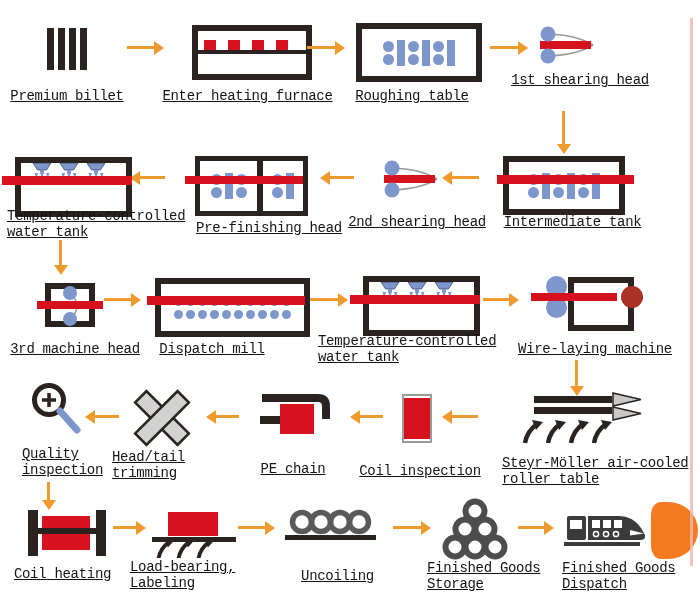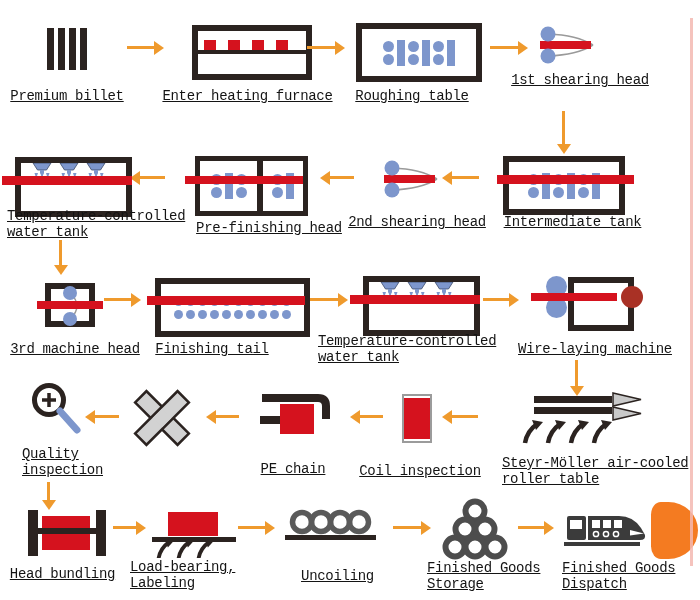--- a/index.html
+++ b/index.html
@@ -231,21 +231,21 @@
           <span class="dot s"></span>
         <span class="dot s"></span>
           <span class="dot s"></span>
           <span class="dot s"></span>
           <span class="dot s"></span>
           <span class="dot s"></span>
       </div>
     </div>
   </div>
   <div class="redbar" style="left:147px;top:296px;width:158px;height:9px"></div>
-  <div class="lbl c" style="left:152px;top:342px;width:120px">Finishing tail</div>
+  <div class="lbl c" style="left:152px;top:342px;width:120px">Dispatch mill</div>
 
   <div class="ha r" style="left:310px;top:298px;width:28px"></div>
 
   <div class="abs" style="left:363px;top:276px;width:105px;height:48px;border:6px solid var(--dark);background:#fff"></div>
   <svg class="abs" style="left:378px;top:282px" width="24" height="16" viewBox="0 0 24 16">
       <use href="#sym-sprinkler"></use>
     </svg>
   <svg class="abs" style="left:405px;top:282px" width="24" height="16" viewBox="0 0 24 16">
       <use href="#sym-sprinkler"></use>
     </svg>
@@ -296,38 +296,40 @@
 
   <div class="ha l" style="left:216px;top:415px;width:23px"></div>
 
   <svg class="abs" style="left:126px;top:382px" width="72" height="72" viewBox="0 0 72 72">
     <g transform="rotate(45 36 36)">
       <rect x="6" y="28" width="60" height="16" fill="#d2d2d2" stroke="#2b2320" stroke-width="2.5"></rect>
       <rect x="28" y="6" width="16" height="60" fill="#d2d2d2" stroke="#2b2320" stroke-width="2.5"></rect>
       <rect x="29.5" y="29.5" width="13" height="13" fill="#d2d2d2"></rect>
     </g>
   </svg>
+  <div class="lbl" style="left:112px;top:450px;width:110px">Head/tail
+trimming</div>
 
   <div class="ha l" style="left:95px;top:415px;width:24px"></div>
 
   <svg class="abs" style="left:26px;top:380px" width="62" height="62" viewBox="0 0 62 62">
     <circle cx="23" cy="20" r="14.5" fill="#fff" stroke="#2b2320" stroke-width="5"></circle>
     <path d="M23,13 V27 M16,20 H30" stroke="#2b2320" stroke-width="3.5"></path>
     <path d="M34,31 L51,50" stroke="#7d96cc" stroke-width="7" stroke-linecap="round"></path>
   </svg>
   <div class="lbl" style="left:22px;top:447px;width:110px">Quality
 inspection</div>
 
   <div class="va" style="left:47px;top:482px;height:18px"></div>
 
   <div class="abs" style="left:28px;top:510px;width:10px;height:46px;background:var(--dark)"></div>
   <div class="abs" style="left:96px;top:510px;width:10px;height:46px;background:var(--dark)"></div>
   <div class="abs" style="left:42px;top:516px;width:48px;height:34px;background:var(--red)"></div>
   <div class="abs" style="left:34px;top:528px;width:66px;height:6px;background:var(--dark)"></div>
-  <div class="lbl c" style="left:0;top:567px;width:125px">Head bundling</div>
+  <div class="lbl c" style="left:0;top:567px;width:125px">Coil heating</div>
 
   <div class="ha r" style="left:113px;top:526px;width:23px"></div>
 
   <svg class="abs" style="left:148px;top:506px" width="92" height="52" viewBox="0 0 92 52">
     <rect x="20" y="6" width="50" height="24" fill="#d5121e"></rect>
     <rect x="4" y="31" width="84" height="5" fill="#2b2320"></rect>
     <use href="#sym-swoosh" transform="translate(8,33) scale(0.85)"></use>
     <use href="#sym-swoosh" transform="translate(28,33) scale(0.85)"></use>
     <use href="#sym-swoosh" transform="translate(48,33) scale(0.85)"></use>
   </svg>

